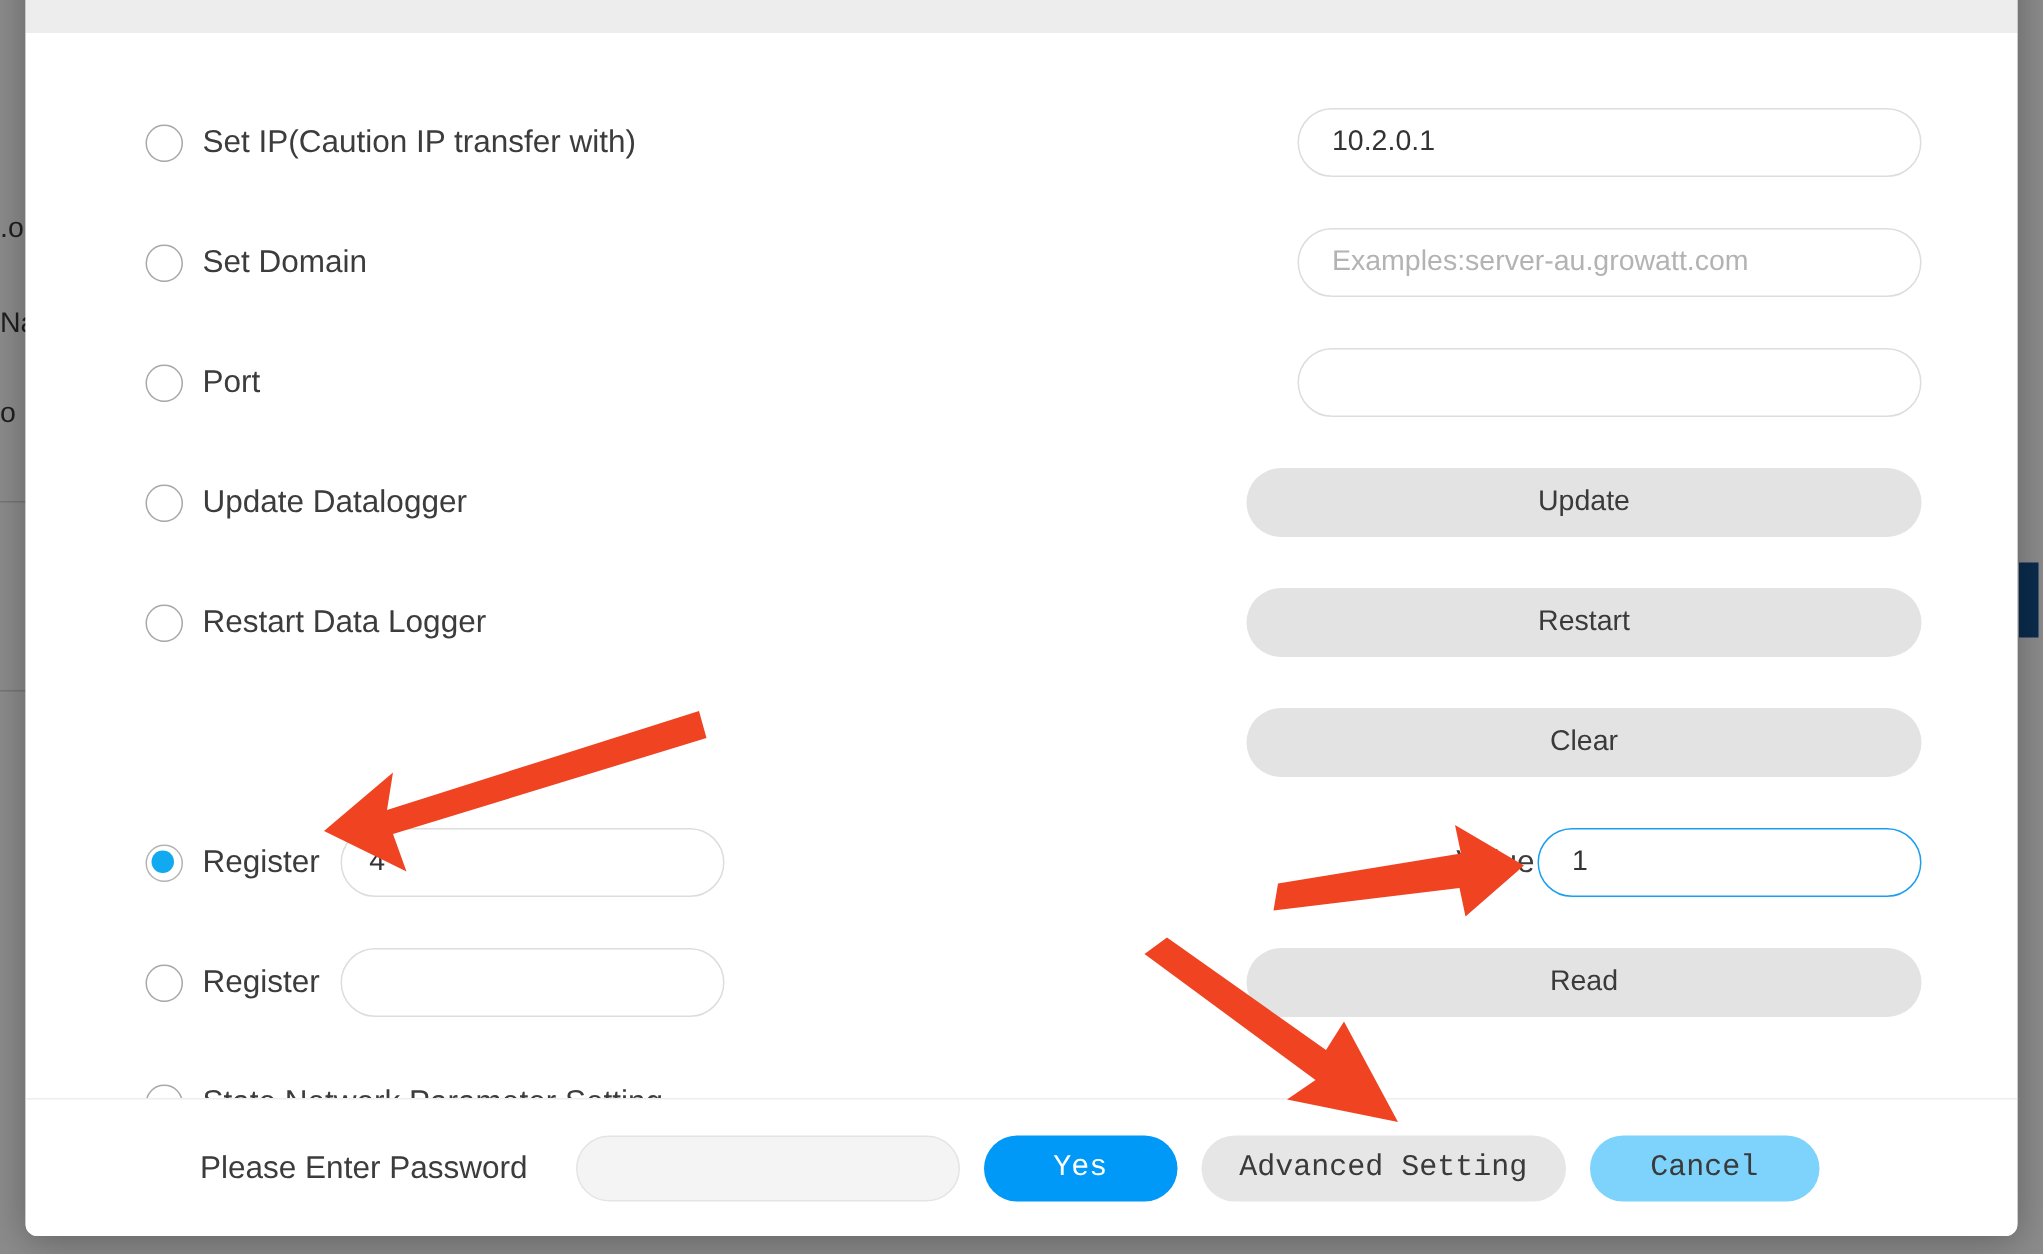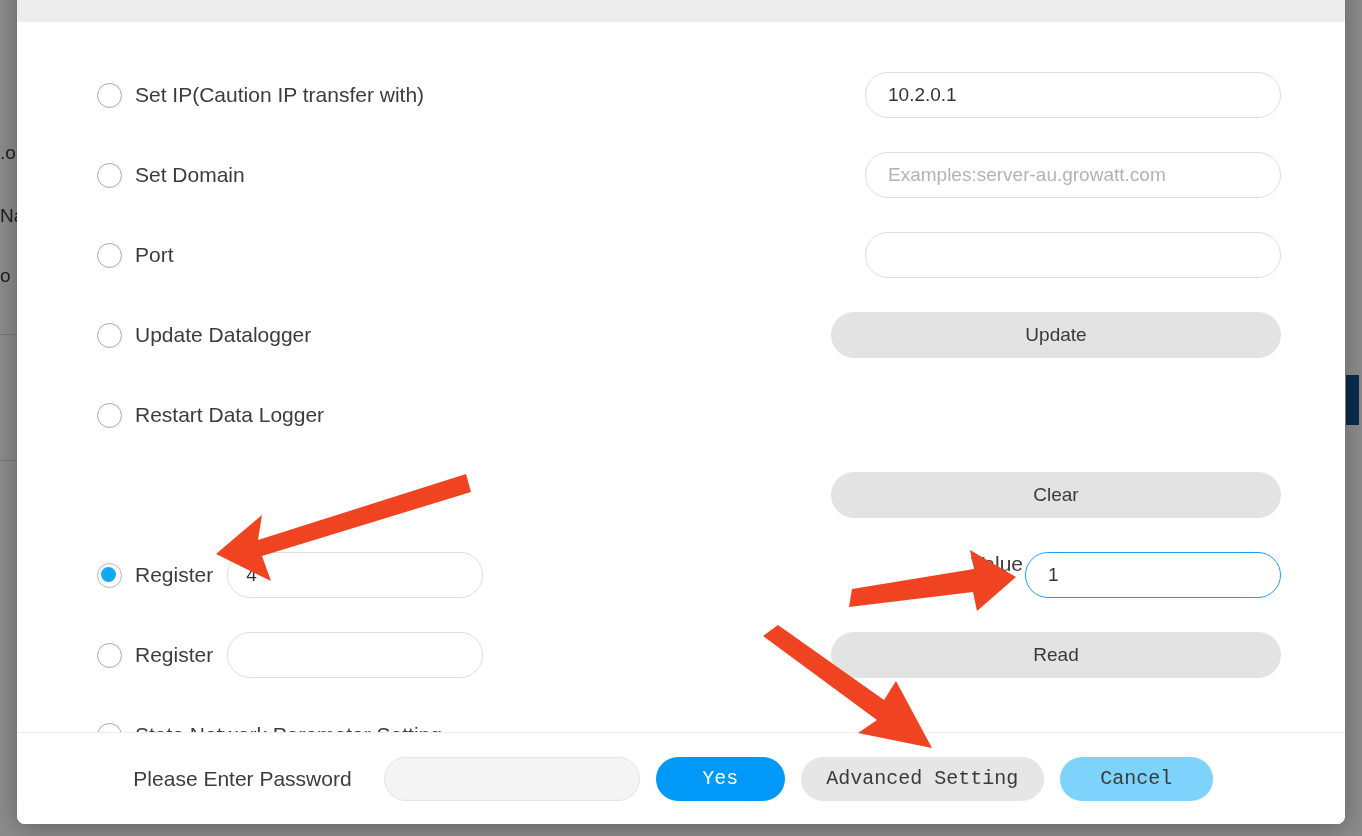--- a/index.html
+++ b/index.html
@@ -73,20 +73,21 @@
   }
   .row-left {
     width: 812px;
     display: flex;
     align-items: center;
     padding-left: 80px;
   }
   .row-right {
     flex: 1 1 auto;
     display: flex;
+    align-items: center;
     justify-content: flex-end;
     padding-right: 52px;
   }
 
   
   .radio {
     width: 25px; height: 25px;
     border-radius: 50%;
     border: 1.6px solid #a8a8a8;
     background: #ffffff;
@@ -255,20 +256,23 @@
       <div class="row-right">
         <button class="grey-btn">Update</button>
       </div>
     </div>
 
     <div class="cmd-row" style="top:353px;">
       <div class="row-left">
         <div class="radio"></div>
         <div class="radio-label">Restart Data Logger</div>
       </div>
+      <div class="row-right">
+        <button class="grey-btn">Restart</button>
+      </div>
     </div>
 
     <div class="cmd-row" style="top:433px;">
       <div class="row-right">
         <button class="grey-btn">Clear</button>
       </div>
     </div>
 
     <div class="cmd-row" style="top:513px;">
       <div class="row-left">

